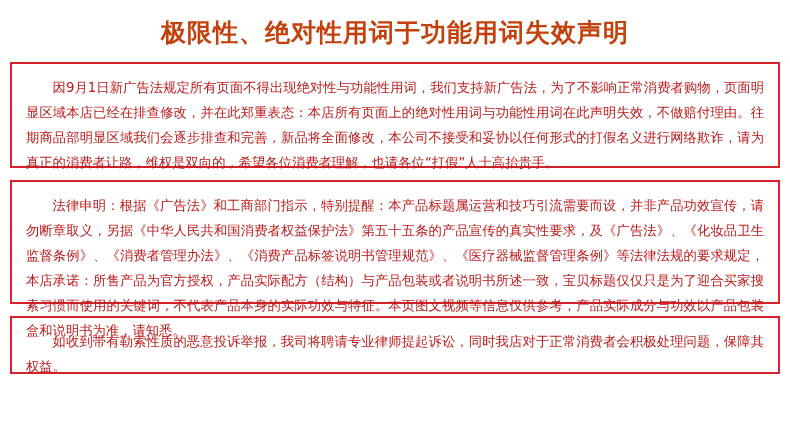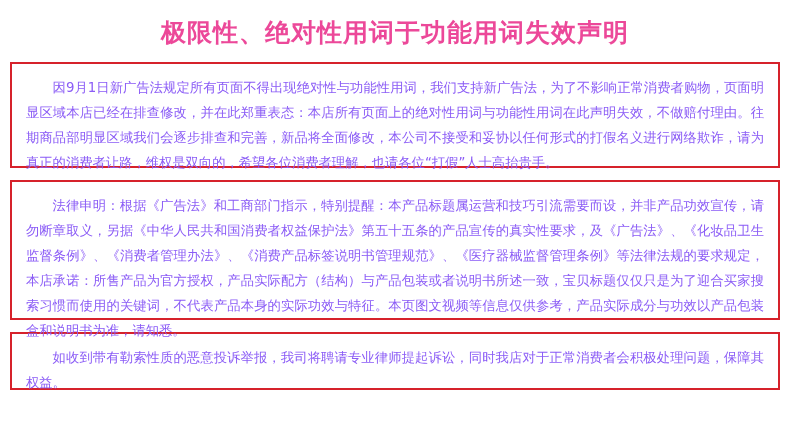--- a/index.html
+++ b/index.html
@@ -15,48 +15,48 @@
   }
   .page {
     width: 790px;
     height: 436px;
     box-sizing: border-box;
     padding: 10px 10px 0 10px;
     position: relative;
   }
   .title {
     text-align: center;
-    color: #ec4899;
+    color: #c2410c;
     font-size: 25px;
     font-weight: bold;
     letter-spacing: 1px;
     line-height: 34px;
     margin: 6px 0 12px 0;
     white-space: nowrap;
   }
   .box {
     border: 2px solid #d6222b;
     box-sizing: border-box;
     margin: 0 0 12px 0;
     padding: 11px 14px 12px 14px;
     background: #ffffff;
   }
   .para {
-    color: #8b5cf6;
+    color: #b91c1c;
     font-size: 13.3px;
     line-height: 25px;
     text-align: justify;
     text-justify: inter-ideograph;
     margin: 0;
   }
   .para.indent {
     text-indent: 2em;
   }
   .box-1 { height: 106px; }
-  .box-2 { height: 140px; }
+  .box-2 { height: 124px; }
   .box-3 { height: 58px; display: flex; }
   .box-3 .para { width: 100%; }
 </style>
 </head>
 <body>
 
 <div class="page">
 
   <div class="title">极限性、绝对性用词于功能用词失效声明</div>
 

